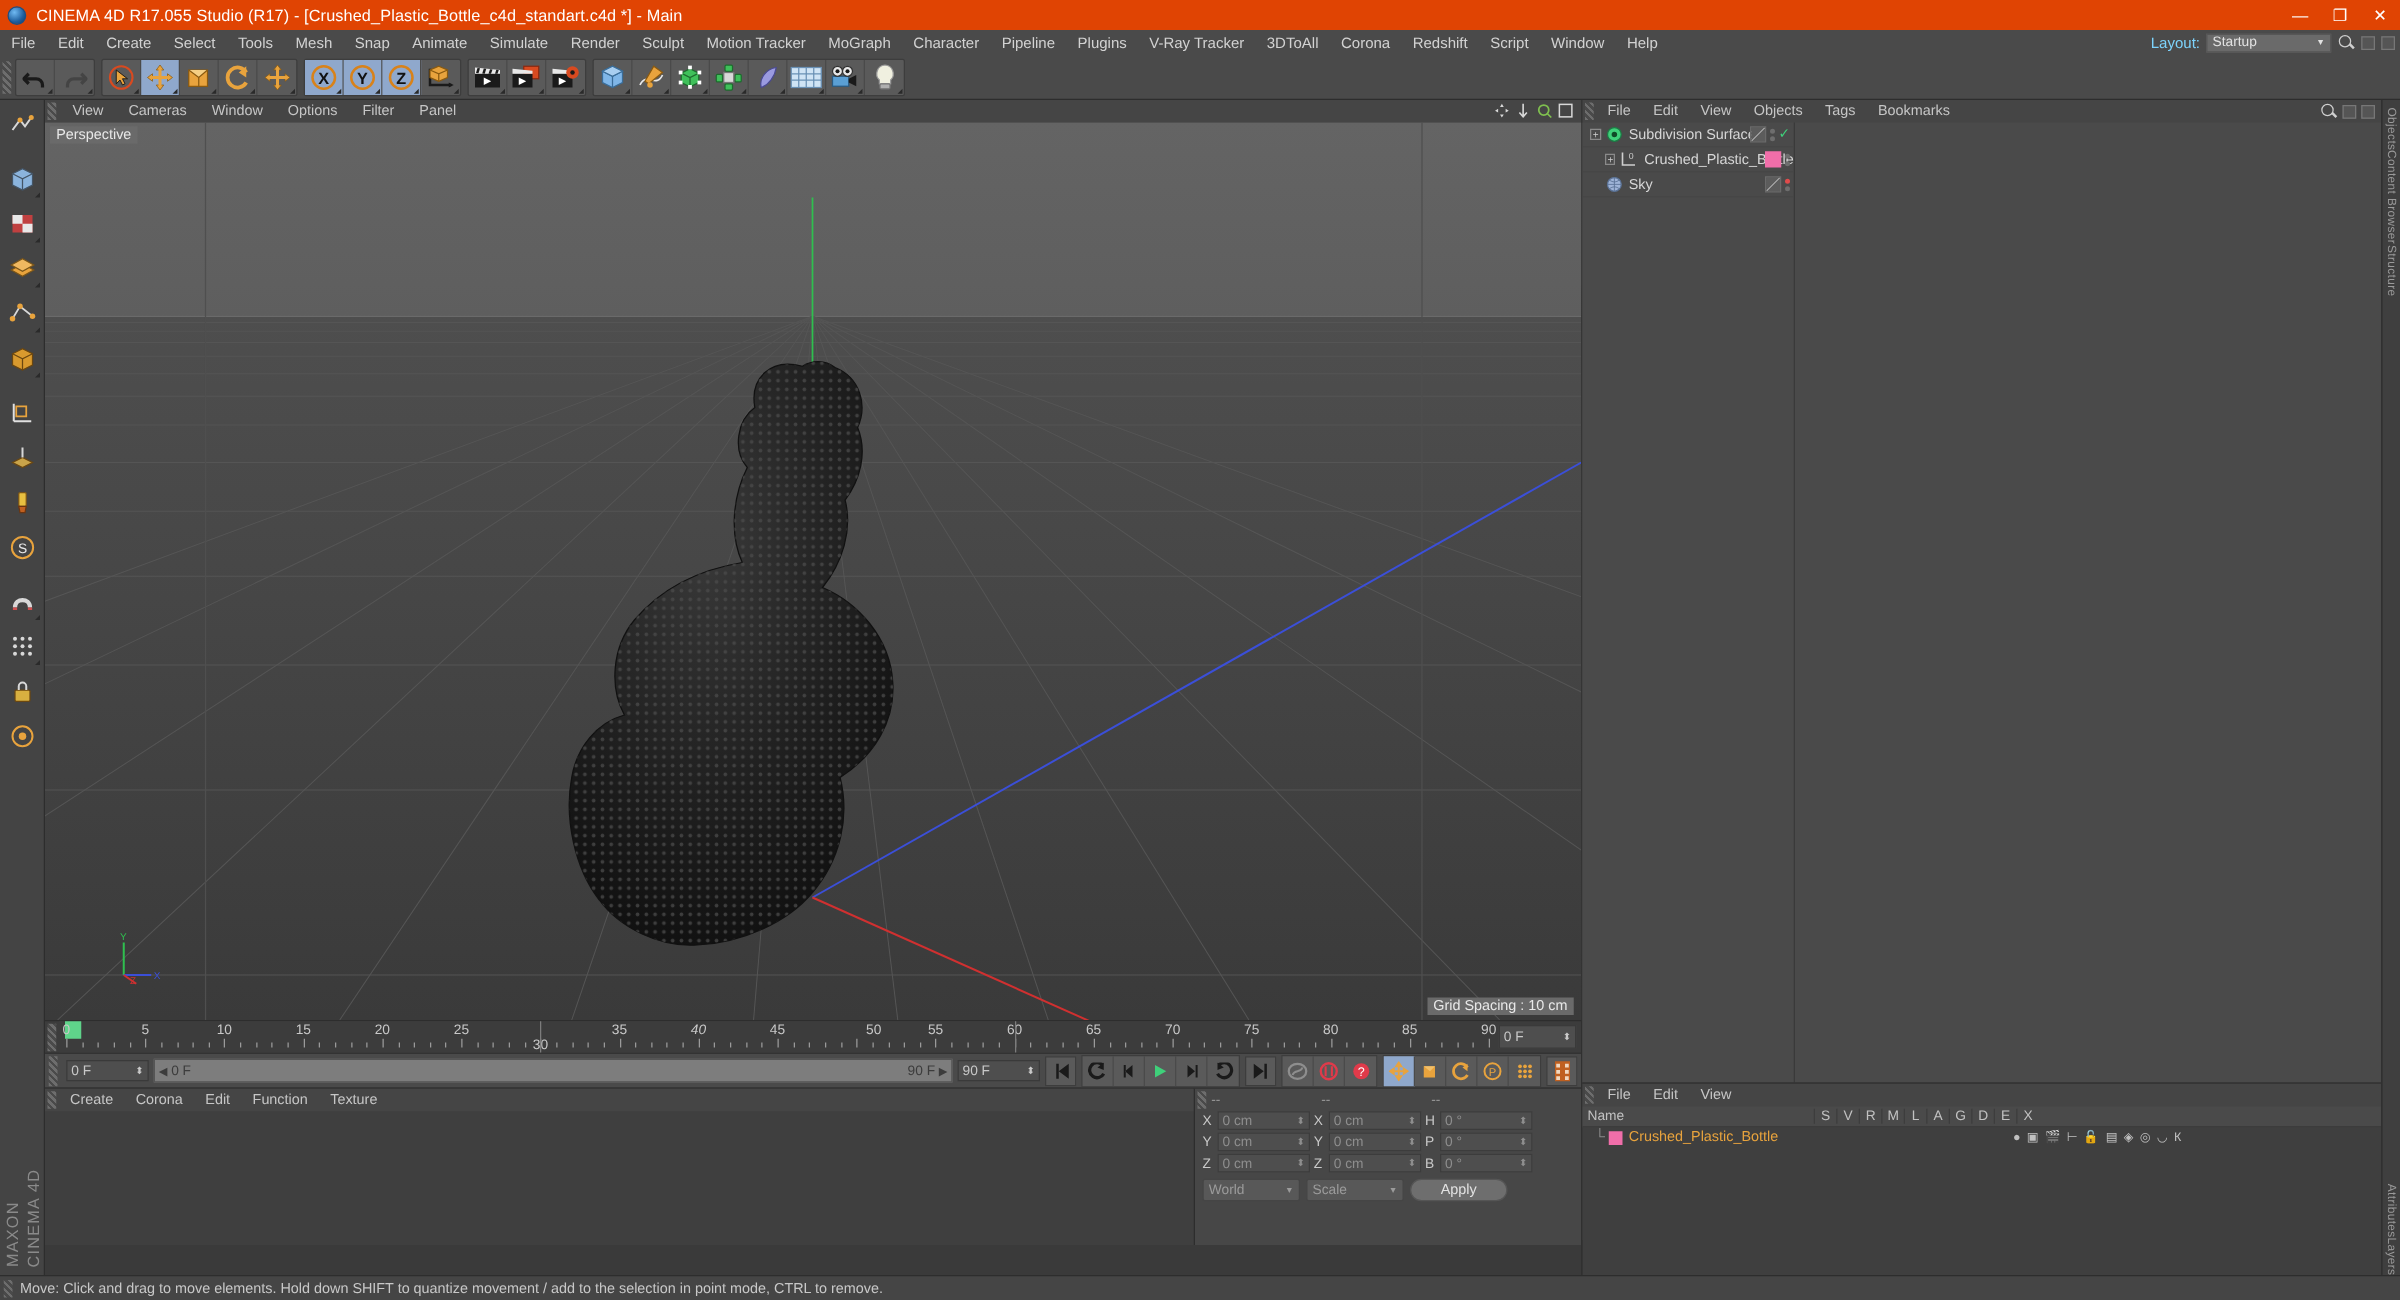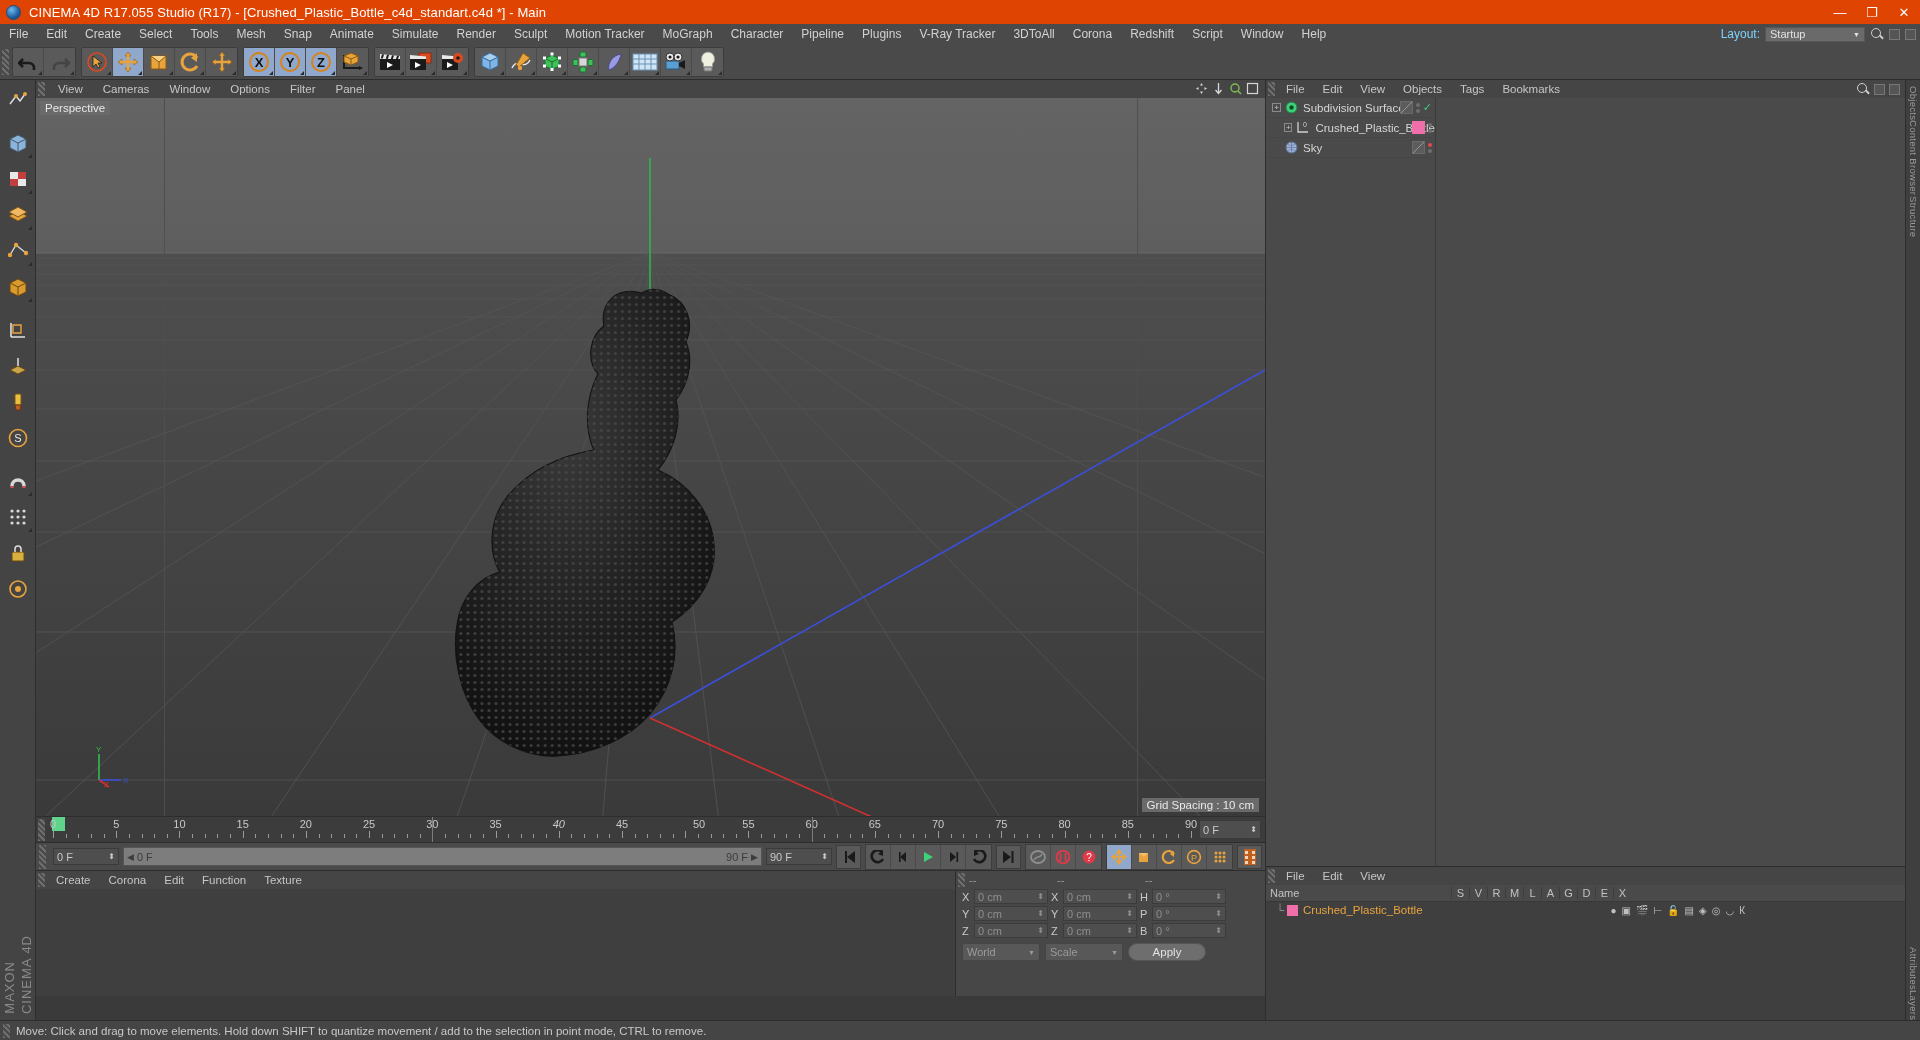--- a/index.html
+++ b/index.html
@@ -673,21 +673,21 @@
     <div id="timeline-strip">
       <div class="grip" style="height:22px;margin:2px 2px 0 2px;"></div>
       <div id="ruler">
           <div class="greenbox" style="left: 5px;"></div>
           <div class="lbl" style="left: 6px;">0</div>
           <div class="lbl" style="left: 69.2222px;">5</div>
           <div class="lbl" style="left: 132.444px;">10</div>
           <div class="lbl" style="left: 195.667px;">15</div>
           <div class="lbl" style="left: 258.889px;">20</div>
           <div class="lbl" style="left: 322.111px; text-align: center;">25</div>
-          <div class="lbl" style="left: 385.333px;">30</div>
+          <div class="lbl" style="left: 385.333px; margin-top: 12px;">30</div>
           <div class="lbl" style="left: 448.556px;">35</div>
           <div class="lbl" style="left: 511.778px; font-style: italic;">40</div>
           <div class="lbl" style="left: 575px;">45</div>
           <div class="lbl" style="left: 652px;">50</div>
           <div class="lbl" style="left: 701.444px;">55</div>
           <div class="lbl" style="left: 764.667px;">60</div>
           <div class="lbl" style="left: 827.889px;">65</div>
           <div class="lbl" style="left: 891.111px;">70</div>
           <div class="lbl" style="left: 954.333px;">75</div>
           <div class="lbl" style="left: 1017.56px;">80</div>

